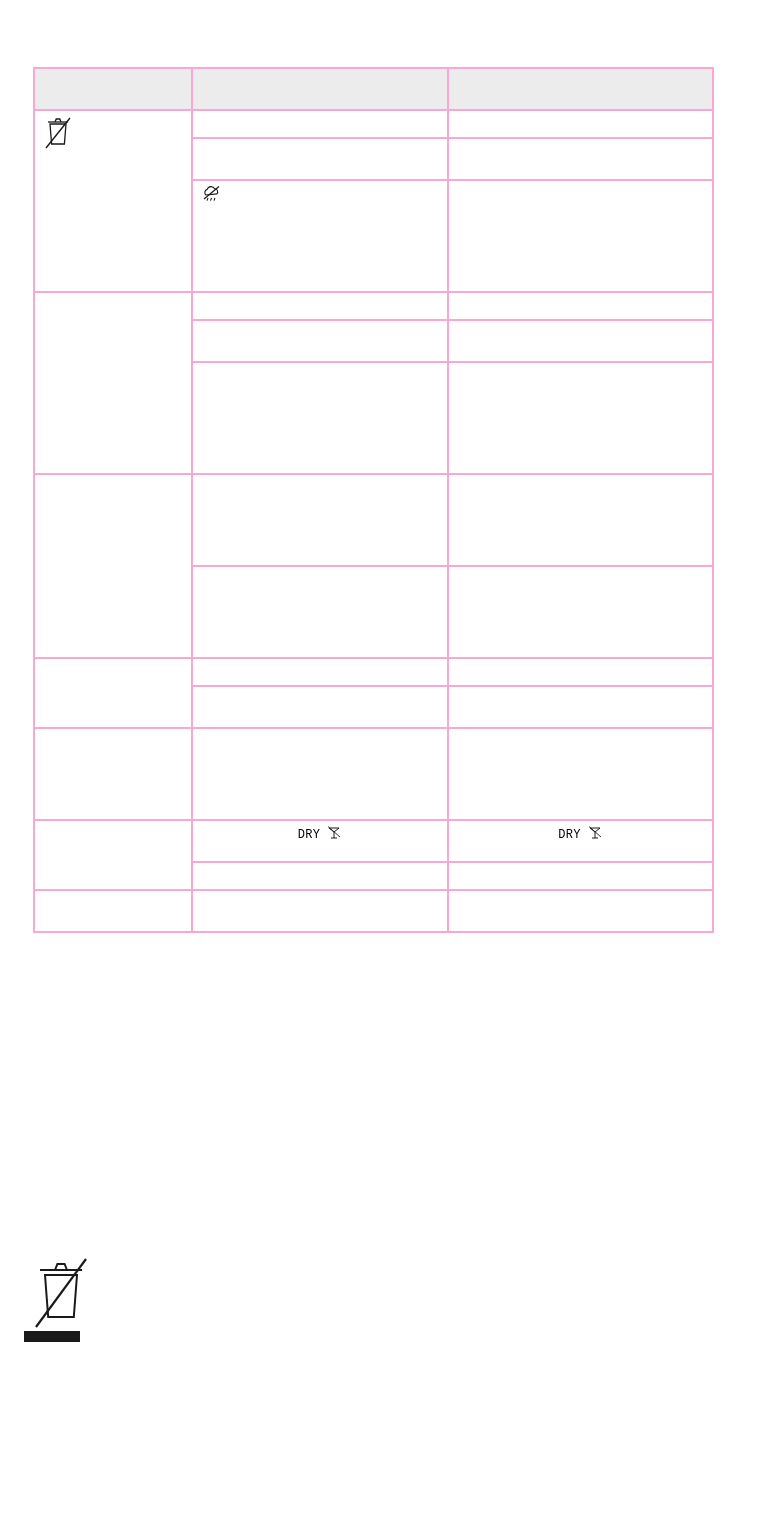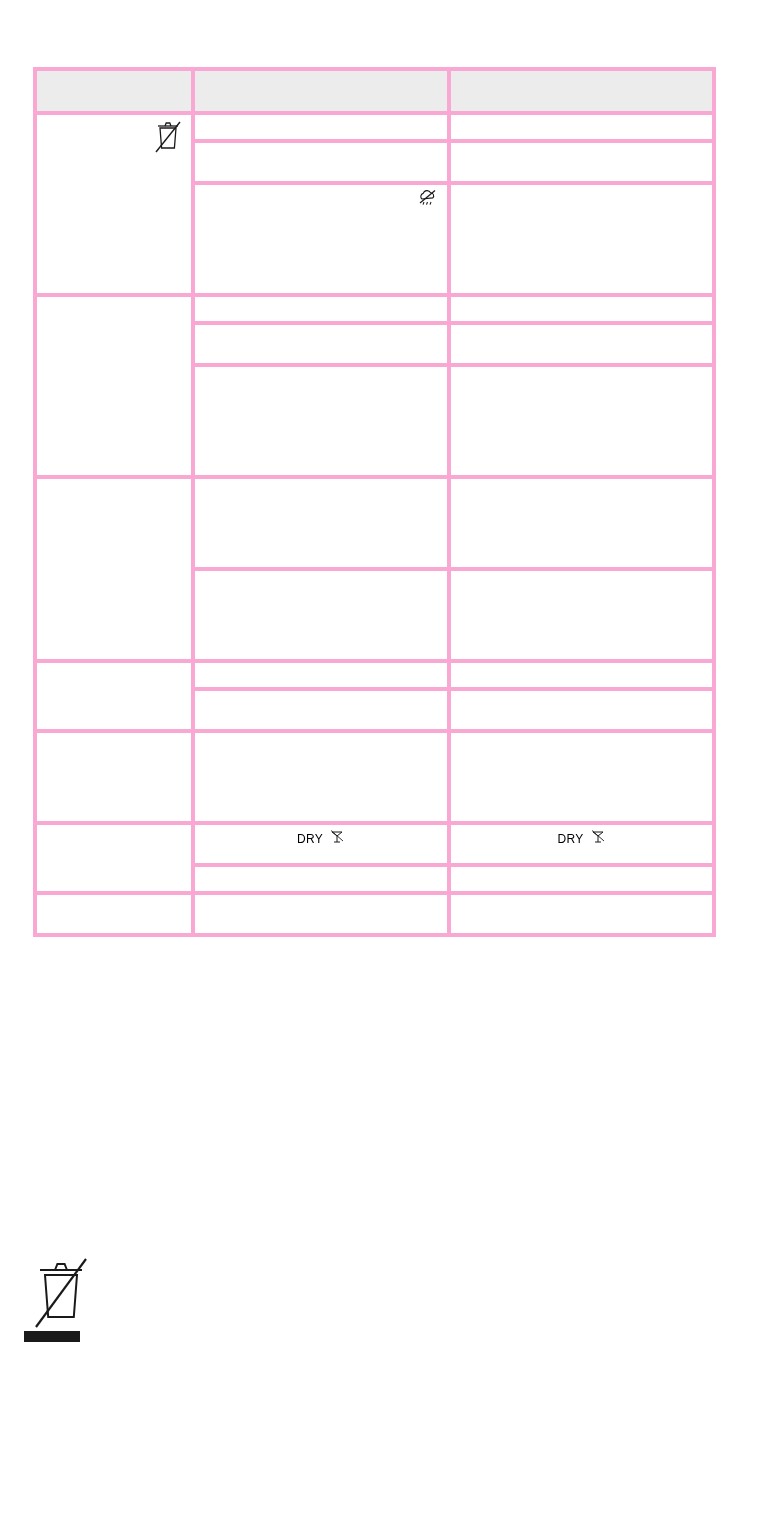--- a/index.html
+++ b/index.html
@@ -32,27 +32,28 @@
     width: 679px;
   }
 
   table.spec {
     border-collapse: collapse;
     width: 679px;
     table-layout: fixed;
   }
 
   table.spec td, table.spec th {
-    border: 4px solid #f9a8d4;
+    border: 2px solid #f9a8d4;
     padding: 4px 8px;
     vertical-align: top;
     font-size: 11px;
     line-height: 1.35;
     font-weight: normal;
-    text-align: right;
+    text-align: left;
+    font-family: Liberation Mono, monospace;
   }
 
   table.spec thead th {
     background: #ececec;
     height: 28px;
     padding: 6px 8px;
   }
 
   col.c1 { width: 158px; }
   col.c2 { width: 256px; }

